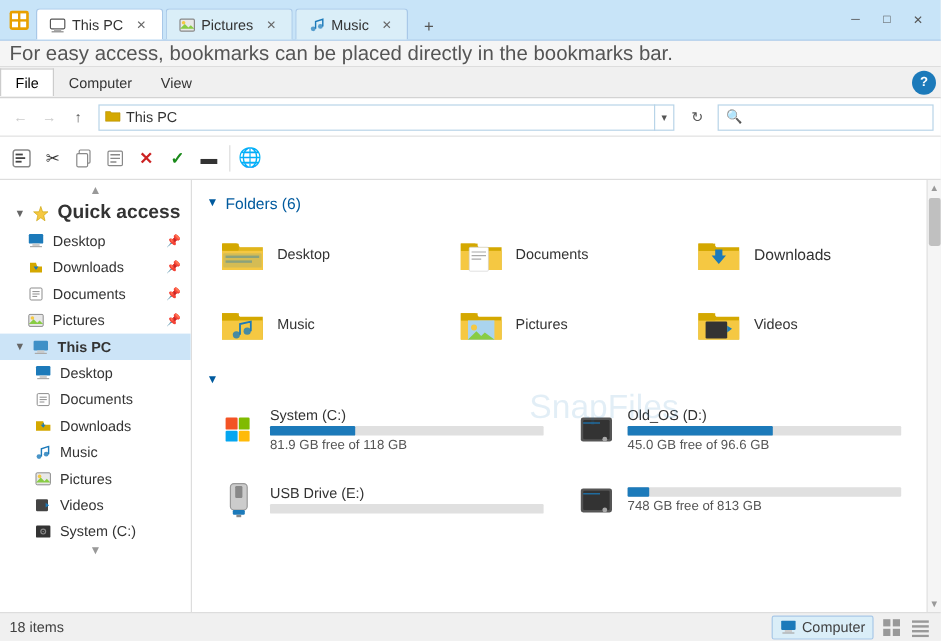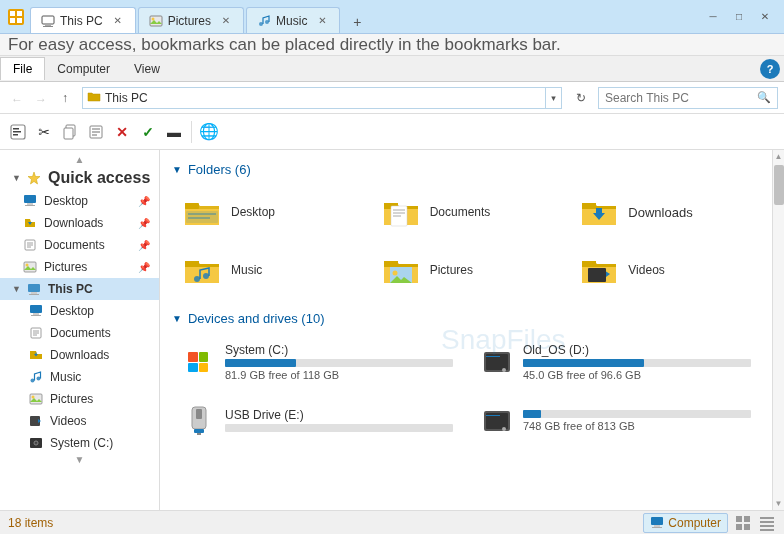--- a/index.html
+++ b/index.html
@@ -63,21 +63,21 @@
     .drives-grid { display: grid; grid-template-columns: repeat(2, 1fr); gap: 8px; }
     .drive-item { display: flex; align-items: center; padding: 6px 8px; cursor: pointer; border: 1px solid transparent; border-radius: 2px; }
     .drive-icon-wrap { width: 36px; height: 36px; margin-right: 8px; flex-shrink: 0; display: flex; align-items: center; justify-content: center; }
     .drive-info { flex: 1; min-width: 0; }
     .drive-name { font-size: 12px; color: #333; margin-bottom: 2px; }
     .drive-bar-bg { height: 8px; background: #e0e0e0; border-radius: 1px; width: 100%; margin-bottom: 2px; }
     .drive-bar { height: 8px; background: #1c7aba; border-radius: 1px; }
     .drive-size { font-size: 11px; color: #555; }
 
     
-    .status-bar { background: #f0f0f0; border-top: 1px solid #ddd; height: 24px; display: flex; align-items: center; padding: 0 8px; font-size: 12px; color: #a16207; }
+    .status-bar { background: #f0f0f0; border-top: 1px solid #ddd; height: 24px; display: flex; align-items: center; padding: 0 8px; font-size: 12px; color: #404040; }
     .status-right { margin-left: auto; display: flex; align-items: center; gap: 6px; }
     .view-btn { width: 18px; height: 18px; display: flex; align-items: center; justify-content: center; cursor: pointer; color: #555; font-size: 11px; }
     .win-logo { display: grid; grid-template-columns: 1fr 1fr; gap: 1px; width: 20px; height: 20px; }
     .win-logo-cell { border-radius: 1px; }
 
     
     .watermark { position: absolute; top: 50%; left: 50%; transform: translate(-20%, -20%); opacity: 0.12; font-size: 28px; color: #1c7aba; pointer-events: none; white-space: nowrap; z-index: 0; }
   </style>
 </head>
 <body>
@@ -158,21 +158,20 @@
       <svg width="14" height="12" viewBox="0 0 14 12">
           <path d="M1 3 L1 11 L13 11 L13 4 L6 4 L5 3 Z" fill="#d4a800" stroke="#b89000" stroke-width="0.5"></path>
         </svg>
     </span>
     <span style="font-size:12px; color:#333; flex:1;">This PC</span>
     <div class="address-dropdown">▾</div>
   </div>
   <div class="address-refresh">↻</div>
 
   <div class="search-box">
-    <input type="text" placeholder="Search This PC" style="">
     <span class="search-icon">🔍</span>
   </div>
 </div>
 
 <div class="ribbon-toolbar">
   <div class="tool-btn">
     <svg width="18" height="18" viewBox="0 0 18 18">
         <rect x="2" y="2" width="14" height="14" rx="2" fill="none" stroke="#888" stroke-width="1.2"></rect>
         <rect x="4" y="5" width="6" height="1.5" fill="#444"></rect>
         <rect x="4" y="8" width="8" height="1.5" fill="#444"></rect>
@@ -438,21 +437,20 @@
               <rect x="9" y="15" width="18" height="14" rx="1" fill="#333"></rect>
               <polygon points="31,21 27,18.5 27,24" fill="#1c7aba"></polygon>
             </svg>
         </div>
         <span class="folder-label">Videos</span>
       </div>
     </div>
 
     <div class="section-title">
       <span class="section-chevron">▼</span>
-      <span>Devices and drives (10)</span>
     </div>
     <div class="drives-grid">
 
       <div class="drive-item">
         <div class="drive-icon-wrap">
           <div style="width:34px; height:28px; display:flex; align-items:center; justify-content:center;">
             <div class="win-logo" style="margin-right:2px;">
               <div class="win-logo-cell" style="background:#f35325;"></div>
               <div class="win-logo-cell" style="background:#80bb01;"></div>
               <div class="win-logo-cell" style="background:#05a6f0;"></div>

